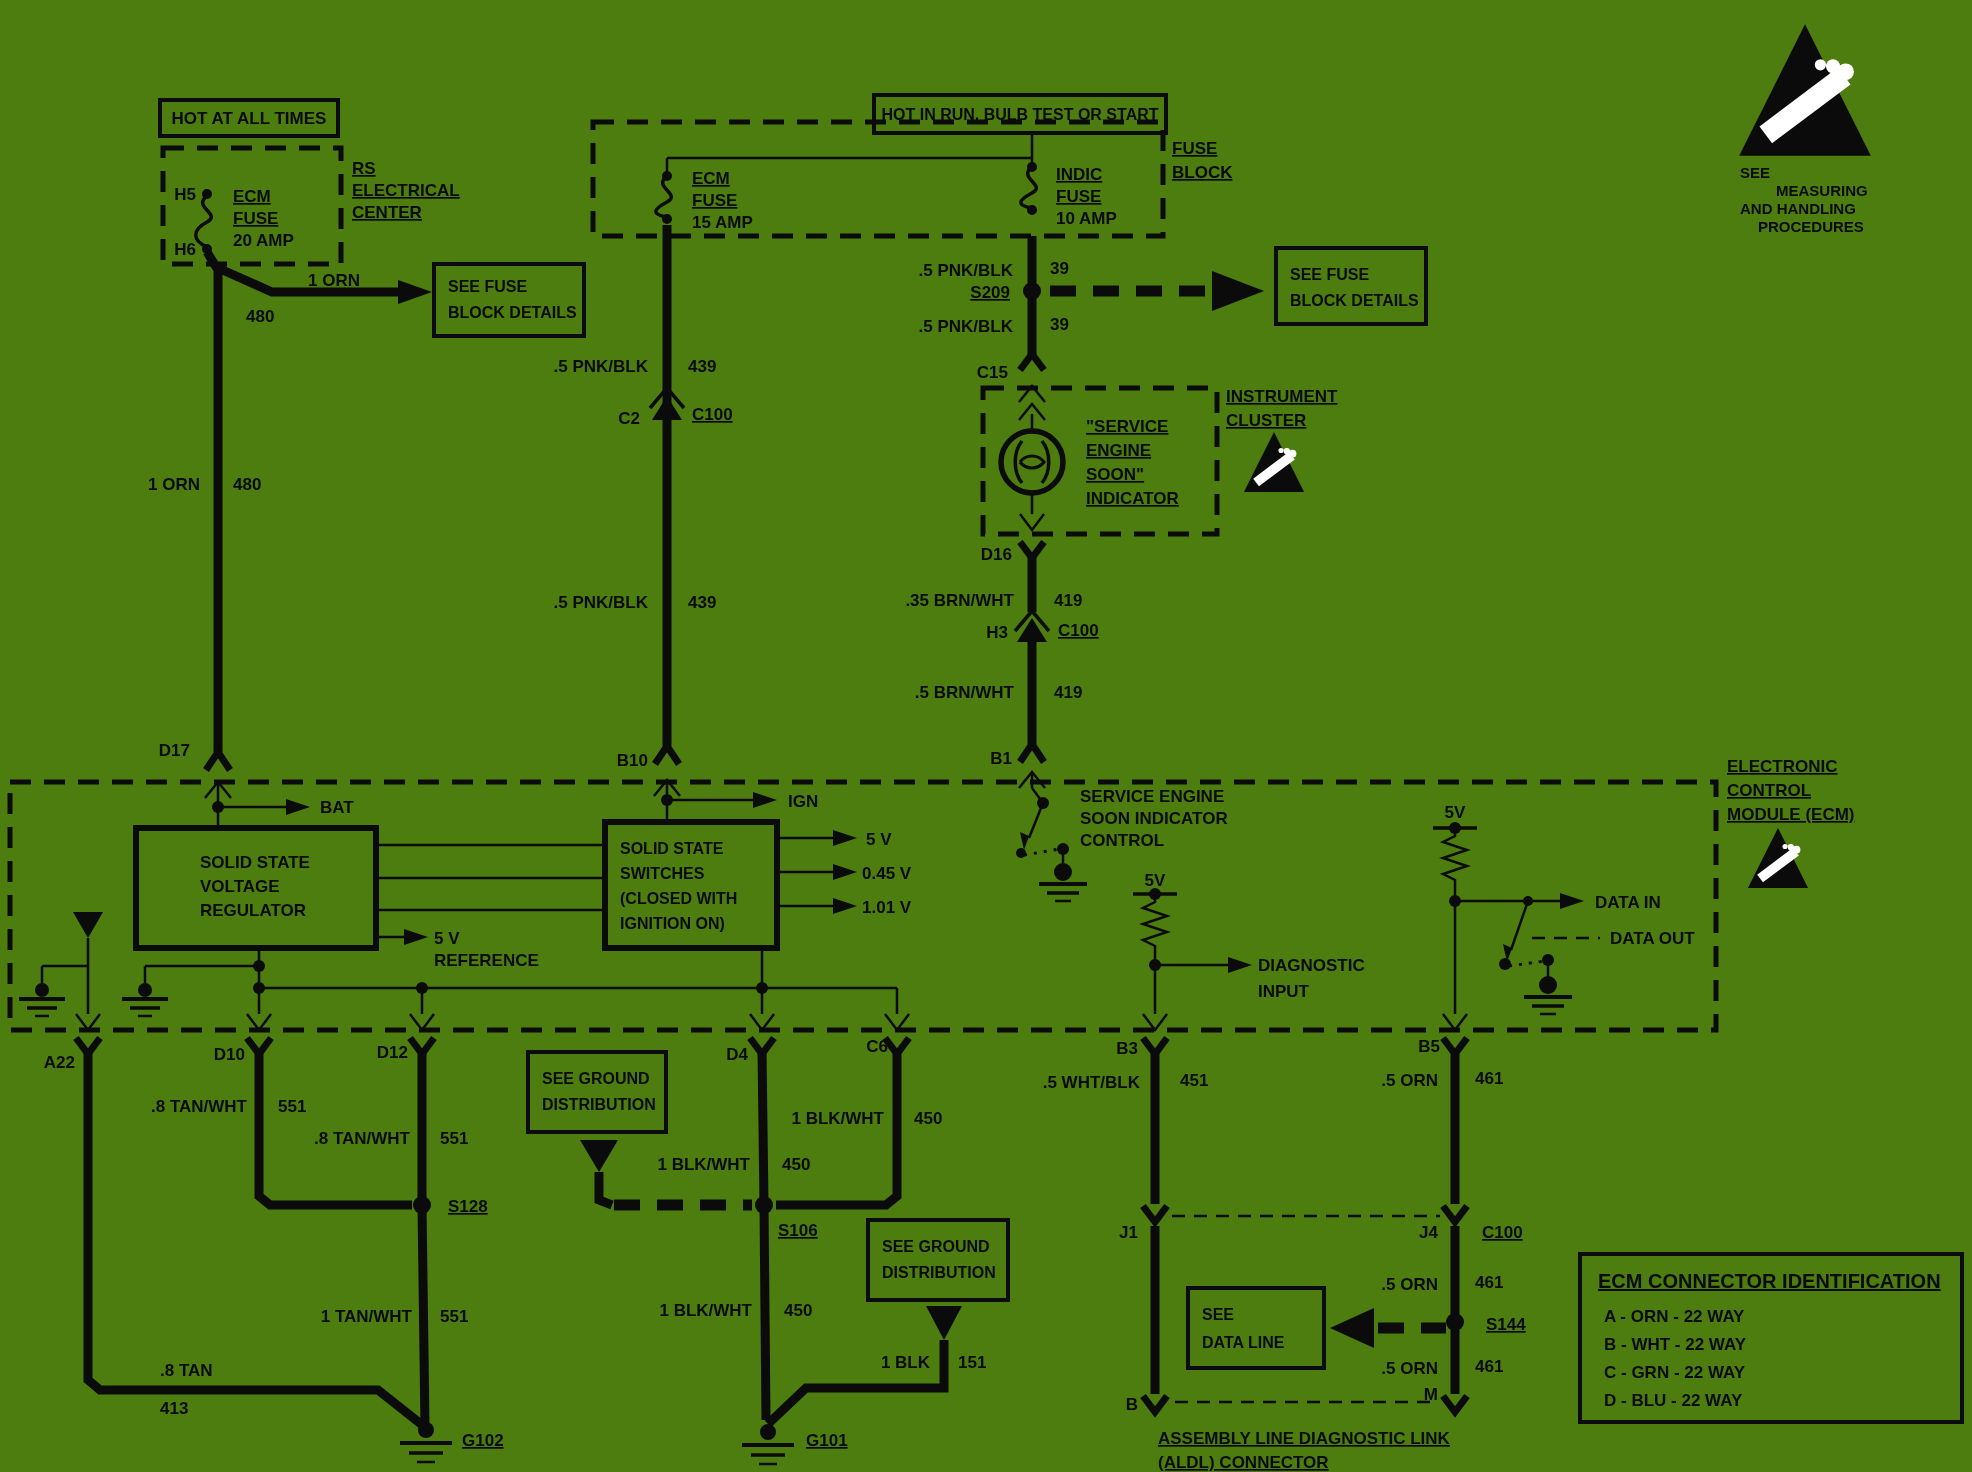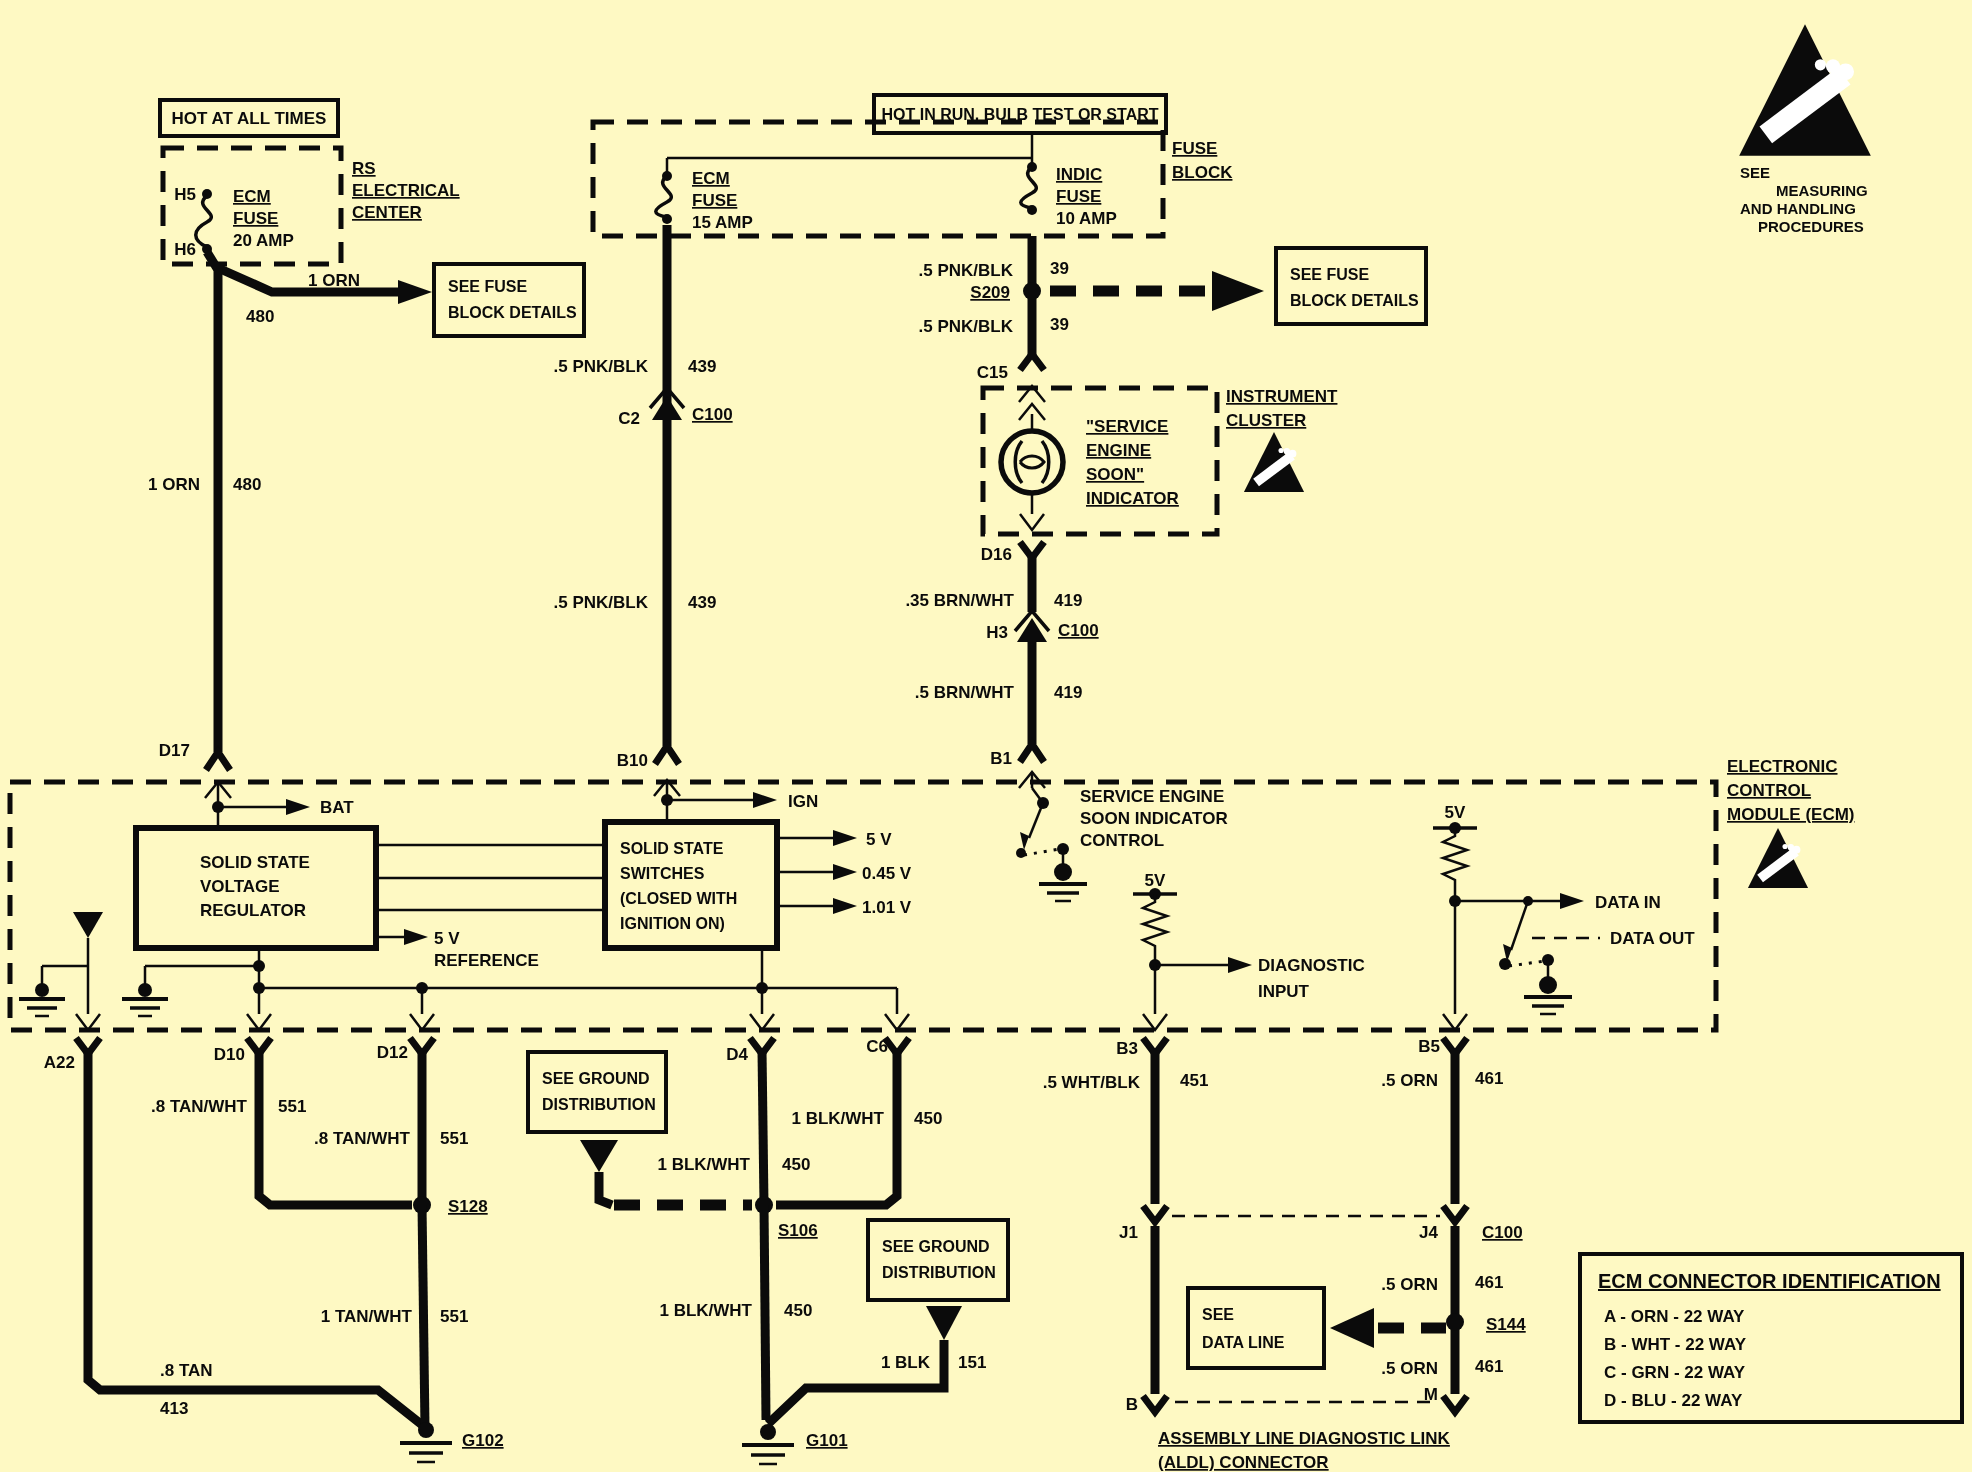--- a/index.html
+++ b/index.html
@@ -1,16 +1,16 @@
 <!DOCTYPE html>
 <html><head>
 <meta charset="utf-8">
 <style>
   html,body{margin:0;padding:0;background:#e8e8e8}
-  .stage{position:relative;width:1972px;height:1472px;background:#fef9c3;overflow:hidden;
+  .stage{position:relative;width:1972px;height:1472px;background:#4d7c0f;overflow:hidden;
          font-family:"Liberation Sans","DejaVu Sans",sans-serif}
   svg{position:absolute;left:0;top:0}
   text{font-family:"Liberation Sans","DejaVu Sans",sans-serif;font-weight:bold;fill:#0b0b0b}
   .t15{font-size:15px}.t16{font-size:16px}.t17{font-size:17px}.t20{font-size:20px}
   .u{text-decoration:underline}
   .w2{stroke:#0b0b0b;stroke-width:2.5;fill:none}
   .w3{stroke:#0b0b0b;stroke-width:3.5;fill:none}
   .w4{stroke:#0b0b0b;stroke-width:4;fill:none}
   .w7{stroke:#0b0b0b;stroke-width:7;fill:none}
   .w9{stroke:#0b0b0b;stroke-width:9;fill:none}

